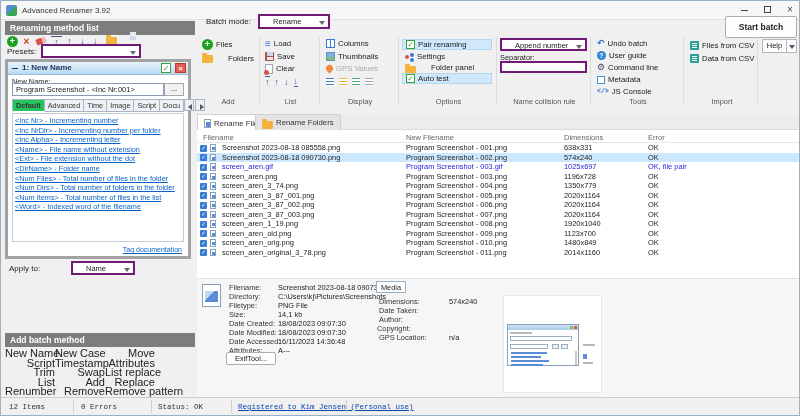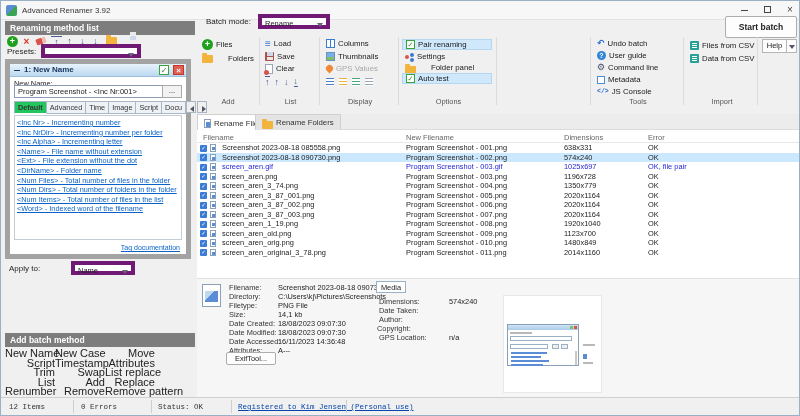--- a/index.html
+++ b/index.html
@@ -29,25 +29,25 @@
   .arrow { color:#4a5d93; font-size:9px; font-weight:bold; }
   .bar-t { border-top:1px solid #4a5d93; }
   .bar-b { border-bottom:1px solid #4a5d93; }
   .ic-folder { width:11px; height:8px; top:2px; background:#f2b43c; border-radius:1px; position:absolute; }
   .ic-folder:before { content:""; position:absolute; left:0; top:-2px; width:5px; height:2px; background:#f2b43c; border-radius:1px 1px 0 0; }
   .ic-floppy { width:10px; height:10px; background:#a8524a; border-radius:1px; position:relative; }
   .ic-floppy:before { content:""; position:absolute; left:2px; top:0; width:6px; height:4px; background:#cdd9ea; }
   .ic-floppy:after { content:""; position:absolute; left:2px; bottom:1px; width:6px; height:3px; background:#e9e9e9; }
 
   .lbl { font-size:8px; color:#222; }
-  .selectbox { position:absolute; background:#fff; border:4px solid #701a75; font-size:7.5px; line-height:12px; padding-left:3px; color:#222; }
+  .selectbox { position:absolute; background:#fff; border:2px solid #701a75; font-size:7.5px; line-height:12px; padding-left:13px; color:#222; }
   .selectbox .tri { position:absolute; right:3px; top:5px; width:0; height:0; border-left:3px solid transparent; border-right:3px solid transparent; border-top:4px solid #667; }
 
   
-  .method-box { position:absolute; left:4px; top:58px; width:186px; height:200px; background:#fff; border:5px solid #a3a3a3; }
+  .method-box { position:absolute; left:4px; top:58px; width:186px; height:200px; background:#fff; border:3px solid #a3a3a3; }
   .mb-header { position:absolute; left:0; top:0; right:0; height:13px; background:linear-gradient(#e7f3fc,#bcd9f0); border-bottom:1px solid #9cc0dc; color:#17355e; font-weight:bold; font-size:8px; line-height:12px; padding-left:14px; }
   .mb-collapse { position:absolute; left:4px; top:6px; width:6px; height:1px; background:#17355e; }
   .mb-check { position:absolute; right:17px; top:1px; width:10px; height:10px; background:#fff; border:1px solid #3aa23a; color:#2e8b2e; font-size:8px; line-height:9px; text-align:center; }
   .mb-close { position:absolute; right:2px; top:1px; width:11px; height:10px; background:#e25d52; border:1px solid #c0392b; color:#fff; font-size:8px; line-height:9px; text-align:center; }
   .mb-input { position:absolute; left:4px; top:21px; width:152px; height:13px; background:#fff; border:1px solid #8b9bb3; font-size:7.5px; line-height:11px; padding-left:3px; }
   .mb-more { position:absolute; right:4px; top:21px; width:20px; height:13px; background:#f2f2f2; border:1px solid #a9a9a9; text-align:center; line-height:9px; font-size:8px; }
   .mtabs { position:absolute; left:4px; top:37px; right:4px; height:13px; display:flex; }
   .mtab { border:1px solid #a9b6c4; border-left:none; background:#eef2f6; font-size:7.3px; line-height:11px; padding:0 3px; color:#333; }
   .mtab:first-child { border-left:1px solid #a9b6c4; }
   .mtab.active { background:#22c55e; border-bottom-color:#fff; font-weight:bold; }
@@ -325,20 +325,26 @@
         <span style="margin-left:12px">Folder panel</span>
       </div>
     <div class="ritem hl" style="top:42px;width:90px">
         <span class="ic ic-check">✓</span>
         <span>Auto test</span>
       </div>
     <div class="glabel">Options</div>
   </div>
   <div class="rdiv" style="left:495px"></div>
 
+  <div class="rgroup" style="left:499px;width:89px">
+    <div class="selectbox" style="left:0;top:7px;width:87px;height:13px"><span>Append number</span><span class="tri"></span></div>
+    <span class="lbl abs" style="left:0;top:22px;font-size:7.4px">Separator:</span>
+    <div class="selectbox" style="left:0;top:30px;width:87px;height:12px">_</div>
+    <div class="glabel">Name collision rule</div>
+  </div>
   <div class="rdiv" style="left:589px"></div>
 
   <div class="rgroup" style="left:593px;width:88px">
     <div class="ritem" style="top:7px">
         <span class="ic ic-undo">↶</span>
         <span>Undo batch</span>
       </div>
     <div class="ritem" style="top:19px">
         <span class="ic ic-help-circle">?</span>
         <span>User guide</span>

